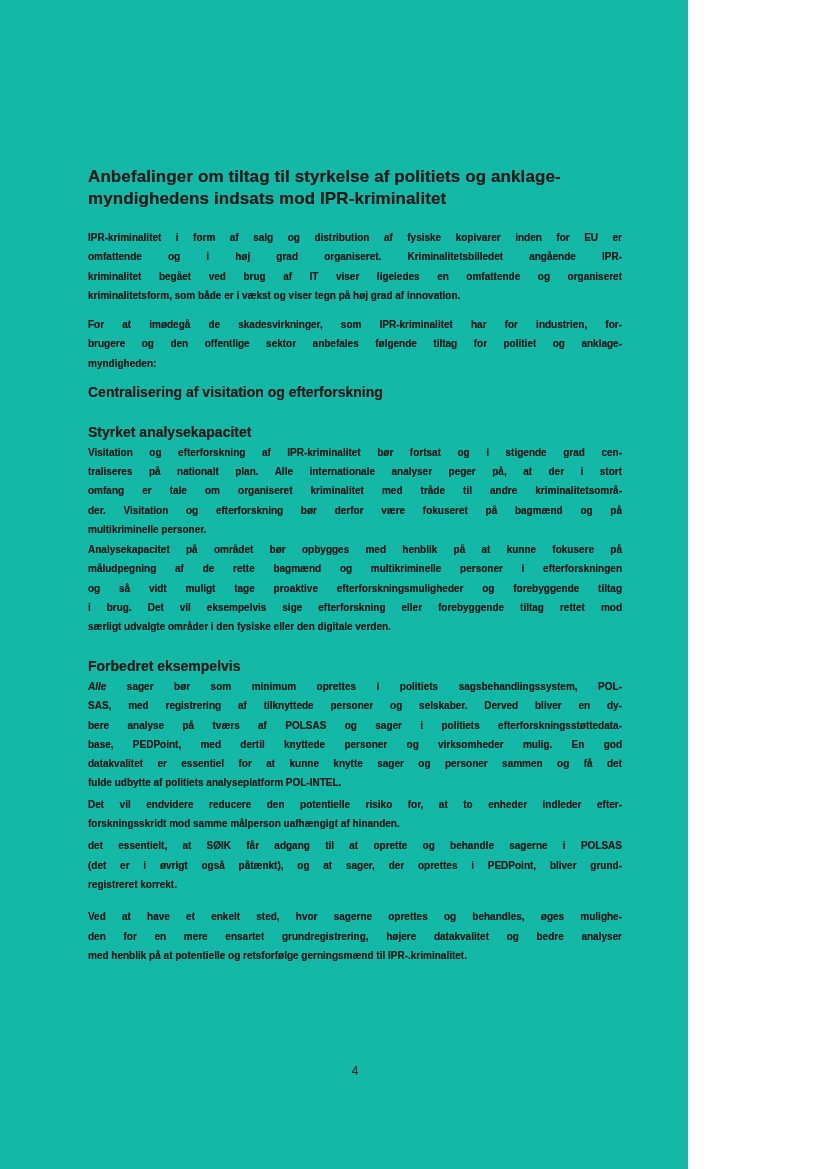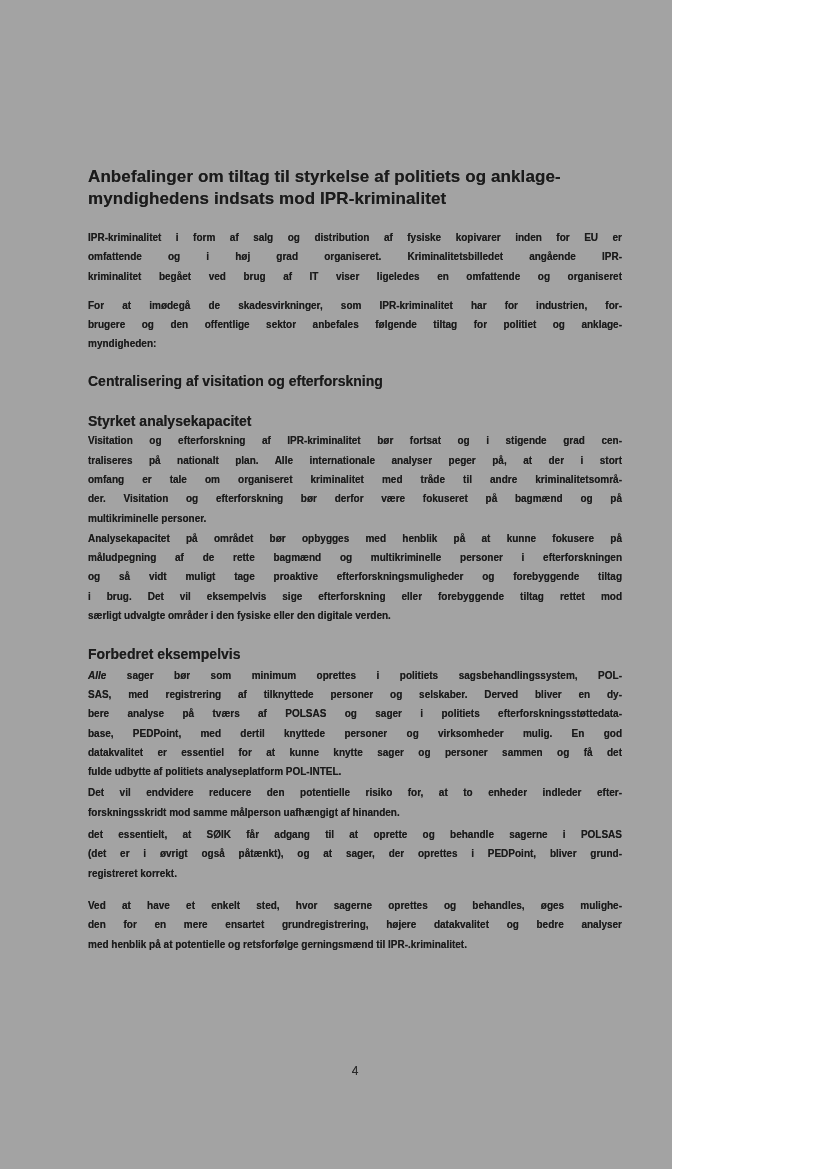--- a/index.html
+++ b/index.html
@@ -4,24 +4,25 @@
 <style>
   html, body {
     margin: 0;
     padding: 0;
     background: #ffffff;
   }
   .page {
     position: relative;
     width: 672px;
     height: 1169px;
-    background: #a3a3a3;
+    background: #14b8a6;
     font-family: "Liberation Sans", "DejaVu Sans", sans-serif;
     color: #1b1b1b;
     overflow: hidden;
+    padding-left: 16px;
   }
   .content {
     position: absolute;
     left: 88px;
     top: 166px;
     width: 534px;
     text-shadow: 0 0 0.5px rgba(25,25,25,0.65);
   }
   .block { margin: 0; }
   .block.title {
@@ -46,21 +47,21 @@
   }
   .line.last,
   .title .line,
   .heading .line {
     text-align: left;
     text-align-last: left;
   }
   
   .b1  { margin-top: 19px; }
   .b2  { margin-top: 10px; }
-  .b3  { margin-top: 18px; }
+  .b3  { margin-top: 10px; }
   .b4  { margin-top: 0; }
   .b5  { margin-top: 21px; }
   .b6  { margin-top: 1px; }
   .b7  { margin-top: 20px; }
   .b8  { margin-top: 1px; }
   .b9  { margin-top: 2px; }
   .b10 { margin-top: 3px; }
   .b11 { margin-top: 13px; }
 
   .page-number {
@@ -90,20 +91,21 @@
   <div class="speck s2"></div>
   <div class="content">
       <div class="block title b0">
         <div class="line">Anbefalinger om tiltag til styrkelse af politiets og anklage-</div>
         <div class="line last">myndighedens indsats mod IPR-kriminalitet</div>
       </div>
       <div class="block paragraph b1">
         <div class="line">IPR-kriminalitet i form af salg og distribution af fysiske kopivarer inden for EU er</div>
         <div class="line">omfattende og i høj grad organiseret. Kriminalitetsbilledet angående IPR-</div>
         <div class="line">kriminalitet begået ved brug af IT viser ligeledes en omfattende og organiseret</div>
+        <div class="line last">kriminalitetsform, som både er i vækst og viser tegn på høj grad af innovation.</div>
       </div>
       <div class="block paragraph b2">
         <div class="line">For at imødegå de skadesvirkninger, som IPR-kriminalitet har for industrien, for-</div>
         <div class="line">brugere og den offentlige sektor anbefales følgende tiltag for politiet og anklage-</div>
         <div class="line last">myndigheden:</div>
       </div>
       <div class="block heading b3">
         <div class="line last">Centralisering af visitation og efterforskning</div>
       </div>
       <div class="block heading b5">

